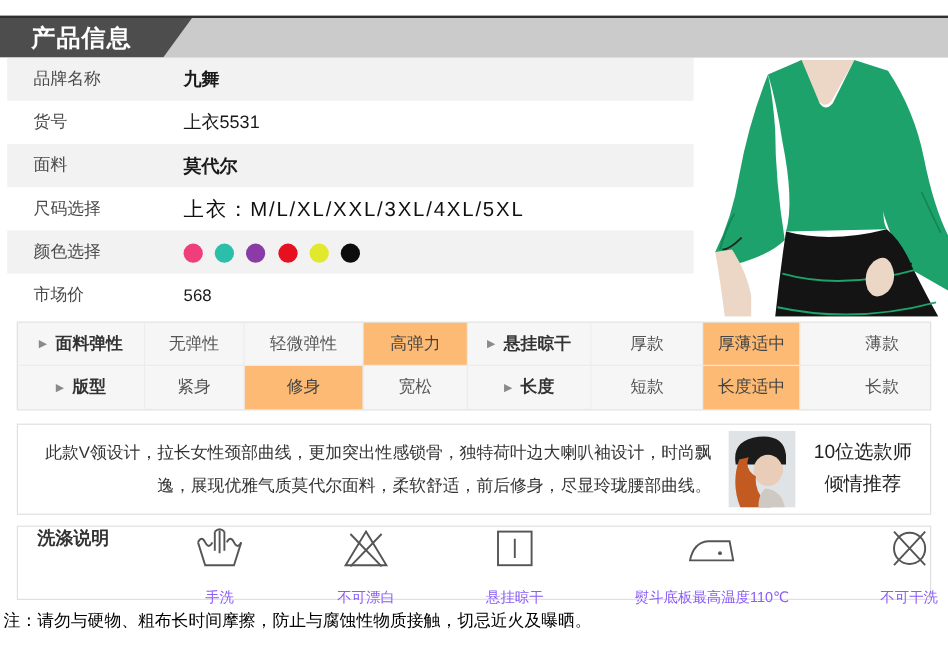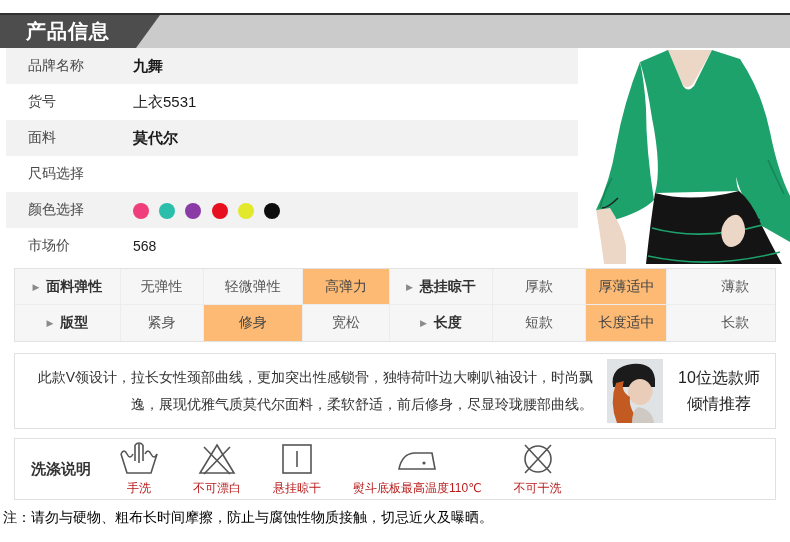--- a/index.html
+++ b/index.html
@@ -8,21 +8,21 @@
 
   .topline { margin-top:13px; height:2px; background:#303030; }
   .header { height:33px; background:#cbcbcb; position:relative; }
   .header-dark { position:absolute; left:0; top:0; height:100%; width:160px;
     background:#4d4d4d; clip-path:polygon(0 0,100% 0,85% 100%,0 100%);
     display:flex; align-items:center; }
   .header-title { color:#ffffff; font-weight:bold; font-size:20px; padding-left:26px; letter-spacing:1px; }
 
   .product-section { display:flex; }
   .info-table { margin-left:6px; width:572px; }
-  .info-row { height:36px; display:flex; align-items:center; }
+  .info-row { height:36px; display:flex; align-items:center;gap:20px; }
   .info-row.alt { background:#f2f2f2; }
   .info-label { width:127px; padding-left:22px; font-size:14px; color:#4a4a4a; flex:none; }
   .info-value { font-size:15px; color:#1a1a1a; }
   .bold { font-weight:bold; }
   .size-value { font-size:17px; letter-spacing:1.5px; color:#111; }
   .price-value { font-size:14px; font-weight:normal; }
   .dot { display:inline-block; width:16px; height:16px; border-radius:50%;
     margin-right:6px; vertical-align:middle; }
 
   .product-image { width:208px; height:214px; margin-left:4px; margin-top:2px;
@@ -40,25 +40,25 @@
   .arrow { color:#8a8a8a; font-size:9px; margin-right:7px; }
 
   .desc-box { margin:11px 14px 0; height:76px; border:1px solid #e0e0e0;
     display:flex; align-items:center; }
   .desc-text { width:592px; padding-left:17px; padding-right:14px; font-size:14px;
     color:#333; line-height:27px; flex:none;text-align:right; }
   .rec-photo { width:56px; height:64px; flex:none; }
   .rec-text { flex:1; text-align:center; font-size:16px; color:#222; line-height:26px; }
 
   .wash-box { margin:9px 14px 0; height:62px; border:1px solid #e0e0e0;
-    display:flex; align-items:center; }
+    display:flex; align-items:flex-start;gap:44px; }
   .wash-label { padding:0 26px 0 16px; font-weight:bold; font-size:15px; color:#333; flex:none; }
   .wash-item { display:flex; flex-direction:column; align-items:center; margin-right:32px; }
   .wash-icon { height:36px; display:flex; align-items:flex-end; }
-  .wash-caption { font-size:12px; color:#b91c1c; margin-top:3px; white-space:nowrap; }
+  .wash-caption { font-size:12px; color:#8b5cf6; margin-top:15px; white-space:nowrap; }
 
   .note { margin:9px 0 0 3px; font-size:14px; color:#000000; }
 </style>
 </head>
 <body>
 
 <div class="topline"></div>
 
 <div class="header">
   <div class="header-dark">
@@ -75,20 +75,21 @@
     <div class="info-row">
       <span class="info-label">货号</span>
       <span class="info-value">上衣5531</span>
     </div>
     <div class="info-row alt">
       <span class="info-label">面料</span>
       <span class="info-value bold">莫代尔</span>
     </div>
     <div class="info-row">
       <span class="info-label">尺码选择</span>
+      <span class="info-value size-value">上衣：M/L/XL/XXL/3XL/4XL/5XL</span>
     </div>
     <div class="info-row alt">
       <span class="info-label">颜色选择</span>
       <span class="info-value">
         <span class="dot" style="background: rgb(239, 62, 123);"></span>
         <span class="dot" style="background: rgb(43, 191, 171);"></span>
         <span class="dot" style="background: rgb(138, 59, 165);"></span>
         <span class="dot" style="background: rgb(230, 16, 31);"></span>
         <span class="dot" style="background: rgb(226, 232, 43);"></span>
         <span class="dot" style="background: rgb(13, 13, 13);"></span>

